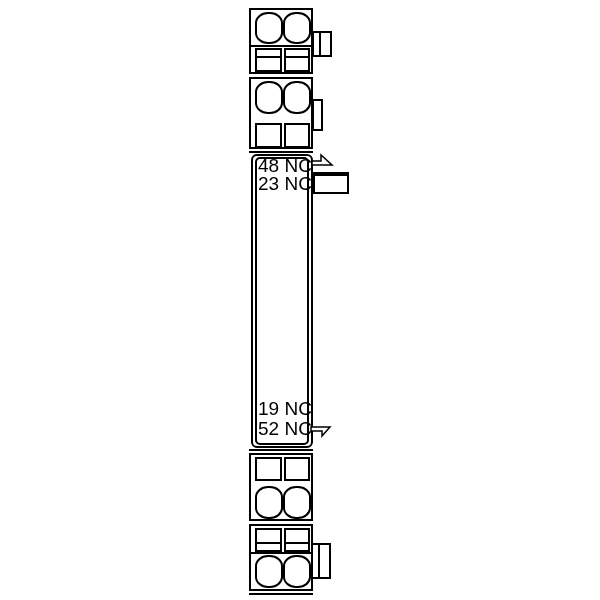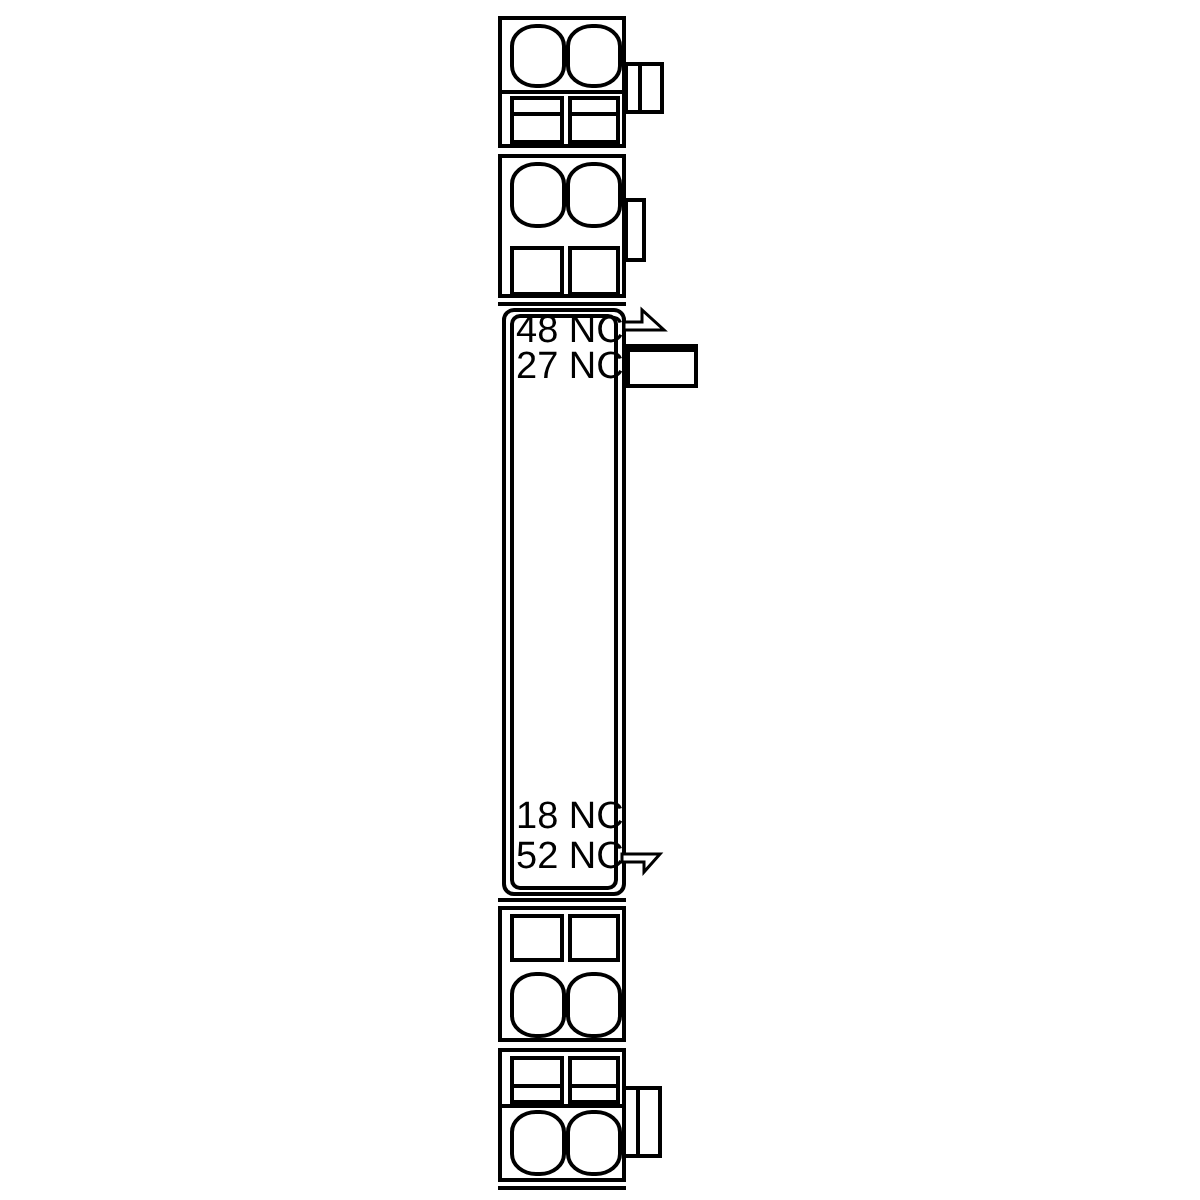--- a/index.html
+++ b/index.html
@@ -48,22 +48,22 @@
   <div class="d screw" style="left:283px;top:81px;width:28px;height:33px;"></div>
   <div class="d term" style="left:255px;top:123px;width:27px;height:25px;"></div>
   <div class="d term" style="left:284px;top:123px;width:26px;height:25px;"></div>
   <div class="d tab" style="left:312px;top:99px;width:11px;height:32px;"></div>
   <div class="d hline" style="left:249px;top:151px;width:64px;height:0;"></div>
 
   <div class="d bodyOuter" style="left:251px;top:154px;width:62px;height:294px;"></div>
   <div class="d bodyInner" style="left:255px;top:157px;width:54px;height:288px;"></div>
 
   <div class="lbl" style="left:258px;top:156px;">48 NC</div>
-  <div class="lbl" style="left:258px;top:174px;">27 NC</div>
-  <div class="lbl" style="left:258px;top:399px;">18 NC</div>
+  <div class="lbl" style="left:258px;top:174px;">23 NC</div>
+  <div class="lbl" style="left:258px;top:399px;">19 NC</div>
   <div class="lbl" style="left:258px;top:419px;">52 NC</div>
 
   <div class="d" style="left:309px;top:152px;width:26px;height:16px;">
     <svg width="26" height="16" viewBox="0 0 26 16">
       <polygon points="3,9 12,9 12,3 23,13 3,13" fill="#ffffff" stroke="#000000" stroke-width="1.5"></polygon>
     </svg>
   </div>
 
   <div class="d tab-thicktop" style="left:313px;top:172px;width:36px;height:22px;"></div>
 

